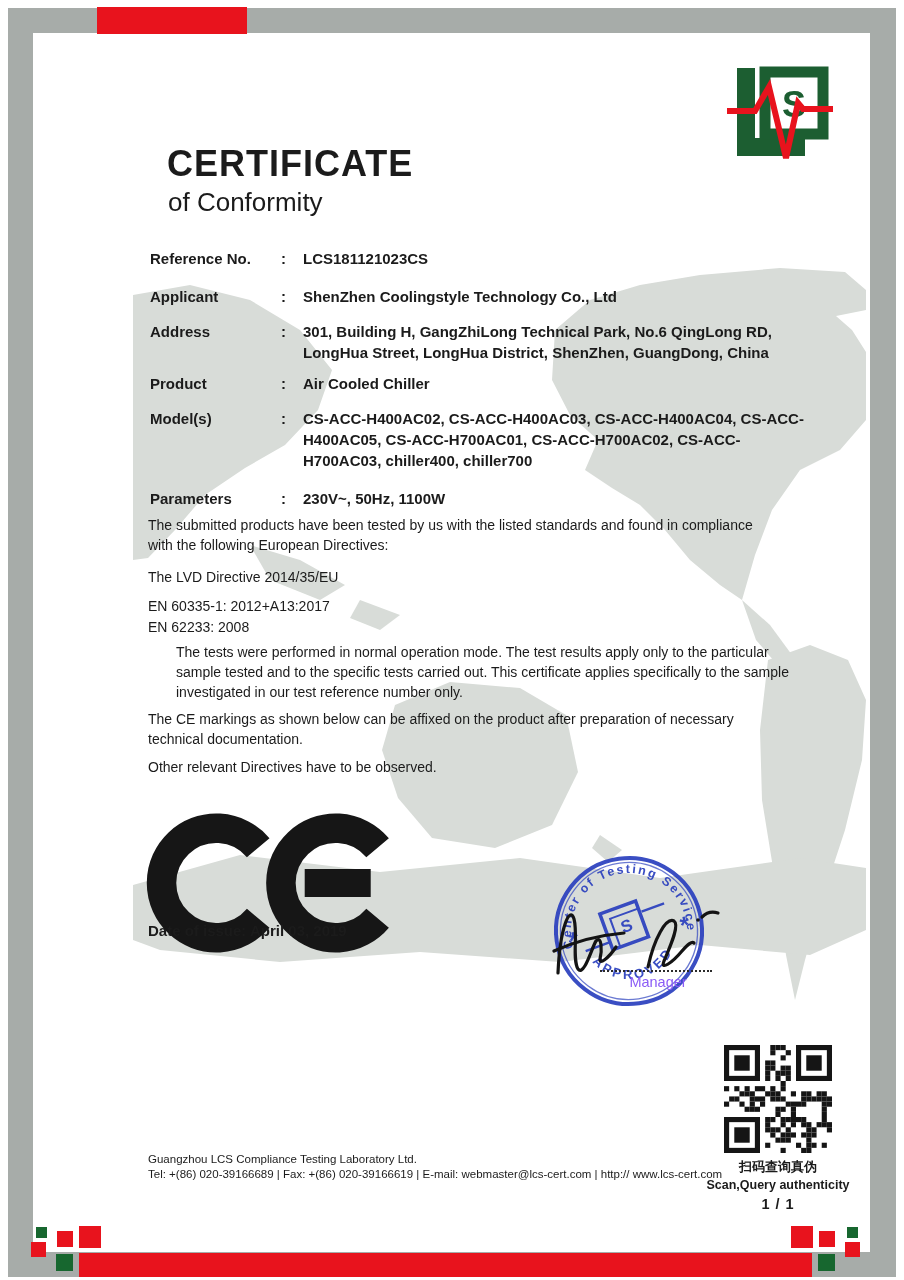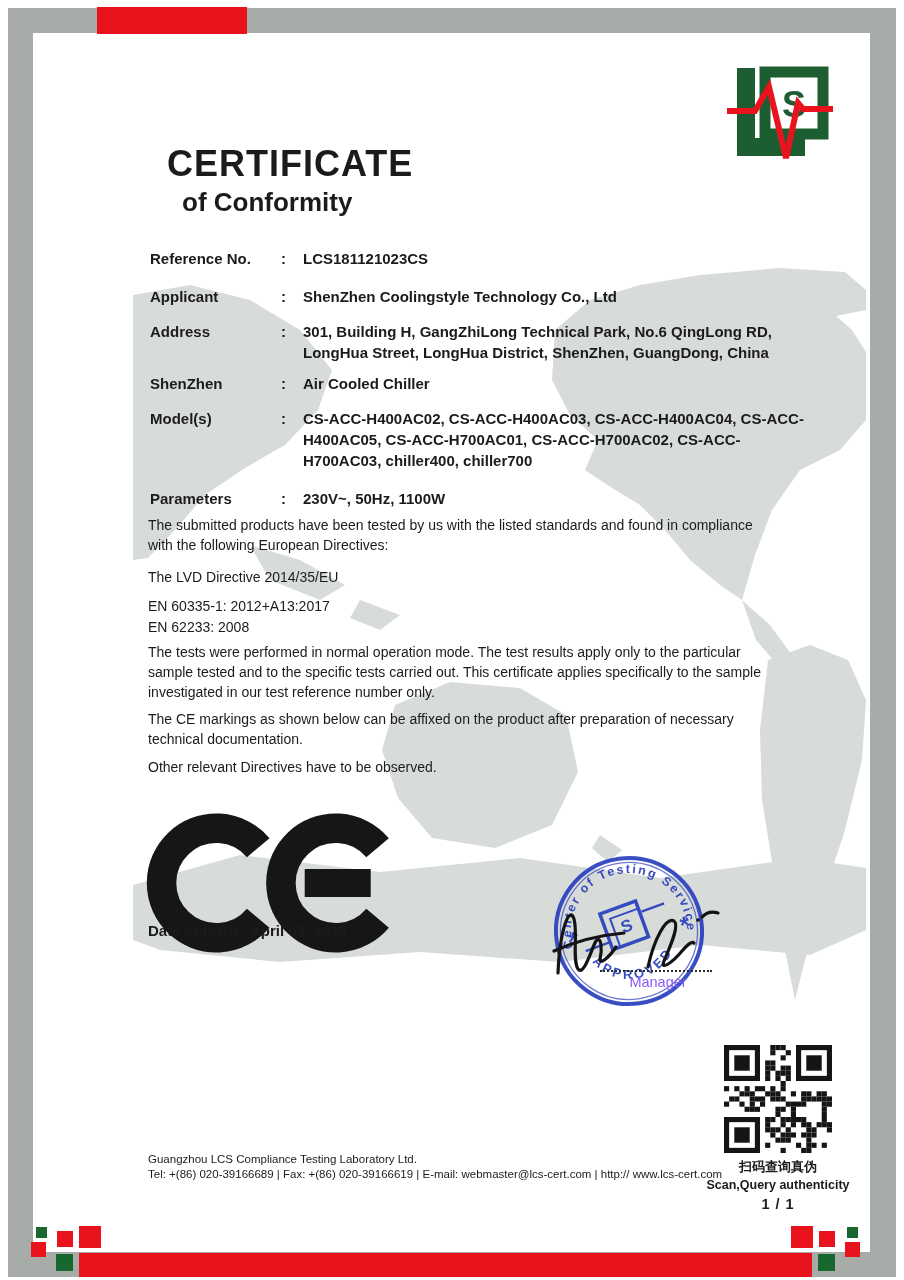--- a/index.html
+++ b/index.html
@@ -14,21 +14,21 @@
   .red-seg-top{position:absolute;left:97px;top:7px;width:150px;height:27px;background:#e8131d;z-index:5;}
   .red-bar-bottom{position:absolute;left:79px;top:1253px;width:733px;height:24px;background:#e8131d;z-index:5;}
   .sq{position:absolute;z-index:6;}
   .sq.red{background:#e8131d;} .sq.green{background:#17672f;}
   
   .map{position:absolute;left:33px;top:33px;z-index:0;}
   
   .logo{position:absolute;left:727px;top:66px;z-index:2;}
   
   .title{position:absolute;left:167px;top:143px;font-size:36px;font-weight:700;letter-spacing:1px;z-index:2;}
-  .subtitle{position:absolute;left:168px;top:187px;font-size:26px;font-weight:700;z-index:2;margin-left:14px;}
+  .subtitle{position:absolute;left:168px;top:187px;font-size:26px;font-weight:400;z-index:2;}
   
   .row{position:absolute;left:150px;width:660px;z-index:2;font-size:15px;font-weight:700;line-height:1.4;}
   .flabel{position:absolute;left:0;top:0;width:128px;}
   .fcolon{position:absolute;left:131px;top:0;}
   .fvalue{position:absolute;left:153px;top:0;width:505px;}
   
   .para{position:absolute;left:148px;width:625px;font-size:14px;line-height:1.42;z-index:2;}
   .para.bold{font-weight:400;}
   
   .ce{position:absolute;left:146px;top:812px;z-index:2;}
@@ -105,40 +105,40 @@
     <span class="flabel">Applicant</span>
     <span class="fcolon">:</span>
     <span class="fvalue">ShenZhen Coolingstyle Technology Co., Ltd</span>
   </div>
   <div class="row" style="top:321px;">
     <span class="flabel">Address</span>
     <span class="fcolon">:</span>
     <span class="fvalue">301, Building H, GangZhiLong Technical Park, No.6 QingLong RD, LongHua Street, LongHua District, ShenZhen, GuangDong, China</span>
   </div>
   <div class="row" style="top:373px;">
-    <span class="flabel">ShenZhen</span>
+    <span class="flabel">Product</span>
     <span class="fcolon">:</span>
     <span class="fvalue">Air Cooled Chiller</span>
   </div>
   <div class="row" style="top:408px;">
     <span class="flabel">Model(s)</span>
     <span class="fcolon">:</span>
     <span class="fvalue">CS-ACC-H400AC02, CS-ACC-H400AC03, CS-ACC-H400AC04, CS-ACC-H400AC05, CS-ACC-H700AC01, CS-ACC-H700AC02, CS-ACC-H700AC03, chiller400, chiller700</span>
   </div>
   <div class="row" style="top:488px;">
     <span class="flabel">Parameters</span>
     <span class="fcolon">:</span>
     <span class="fvalue">230V~, 50Hz, 1100W</span>
   </div>
 
   <div class="para" style="top:516px;">The submitted products have been tested by us with the listed standards and found in compliance with the following European Directives:</div>
   <div class="para bold" style="top:568px;">The LVD Directive 2014/35/EU</div>
   <div class="para bold" style="top:597px;">EN 60335-1: 2012+A13:2017</div>
   <div class="para bold" style="top:618px;">EN 62233: 2008</div>
-  <div class="para" style="top:643px;">The tests were performed in normal operation mode. The test results apply only to the particular sample tested and to the specific tests carried out. This certificate applies specifically to the sample investigated in our test reference number only.</div>
+  <div class="para" style="top:643px;margin-left:28px;">The tests were performed in normal operation mode. The test results apply only to the particular sample tested and to the specific tests carried out. This certificate applies specifically to the sample investigated in our test reference number only.</div>
   <div class="para" style="top:710px;">The CE markings as shown below can be affixed on the product after preparation of necessary technical documentation.</div>
   <div class="para" style="top:758px;">Other relevant Directives have to be observed.</div>
 
   <div class="ce">
     <span class="sr">CE</span>
     <svg width="250" height="142" viewBox="0 0 178 100">
       <path d="M 79.9 24.9 A 39 39 0 1 0 79.9 75.1" fill="none" stroke="#161616" stroke-width="21"></path>
       <path d="M 164.9 24.9 A 39 39 0 1 0 164.9 75.1" fill="none" stroke="#161616" stroke-width="21"></path>
       <path d="M 113 50 H 160" fill="none" stroke="#161616" stroke-width="20"></path>
     </svg>

